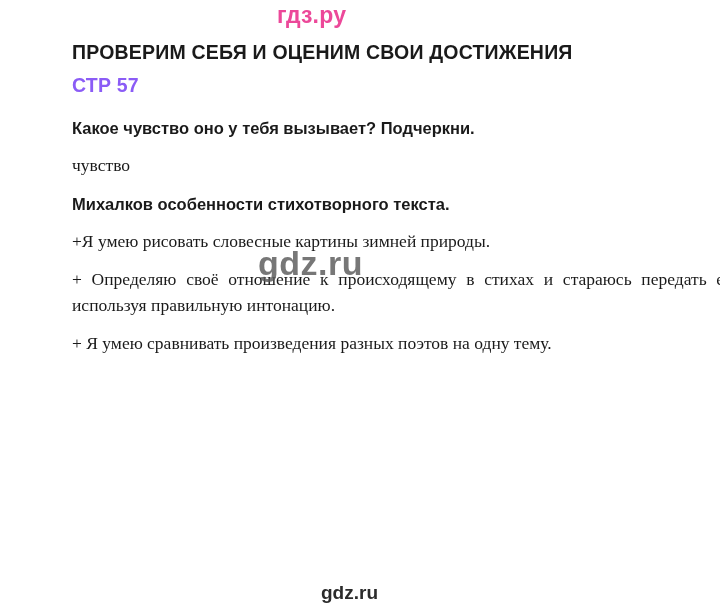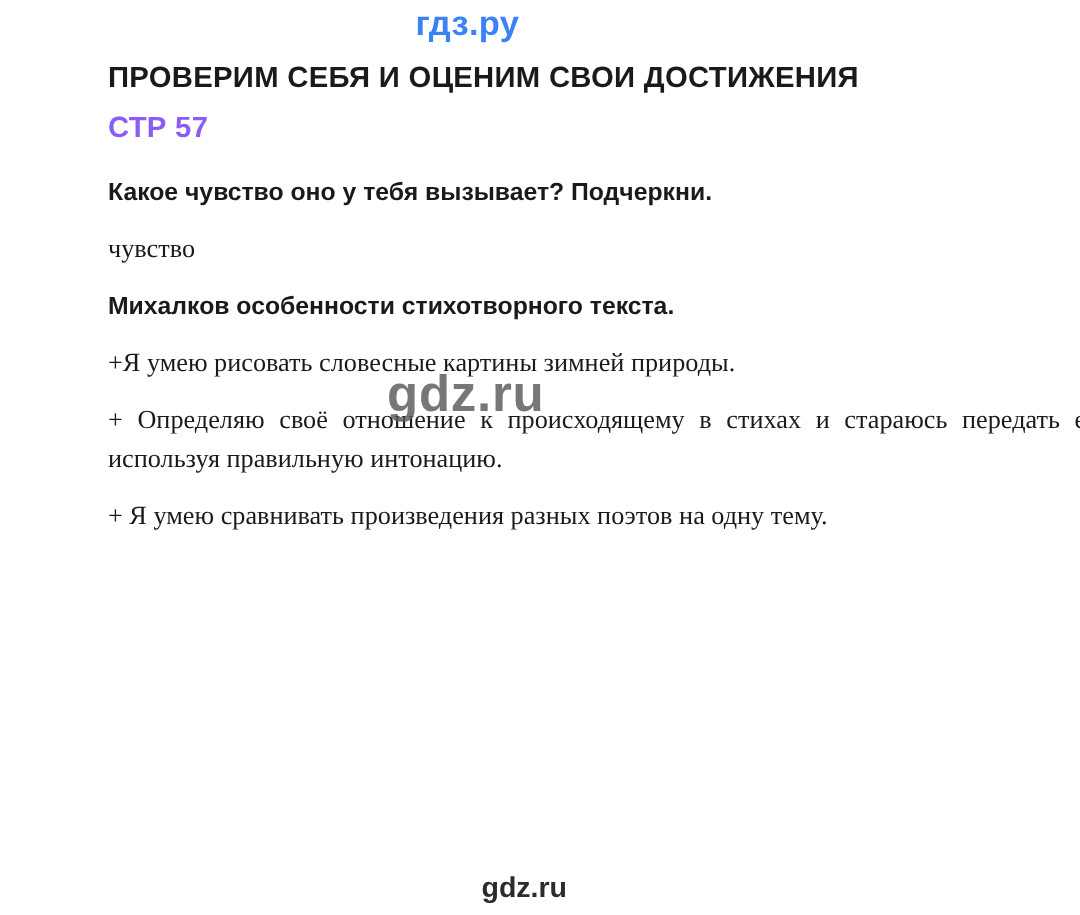--- a/index.html
+++ b/index.html
@@ -22,21 +22,21 @@
     box-sizing: border-box;
   }
   .site-logo-top {
     position: absolute;
     top: 2px;
     left: 277px;
     font-family: "Liberation Sans", sans-serif;
     font-size: 23px;
     font-weight: bold;
     letter-spacing: 0.2px;
-    color: #3b82f6;
+    color: #ec4899;
   }
   .content {
     position: absolute;
     top: 40px;
     left: 29px;
     width: 672px;
     margin-left: 43px;
   }
   .heading-main {
     font-family: "Liberation Sans", sans-serif;

